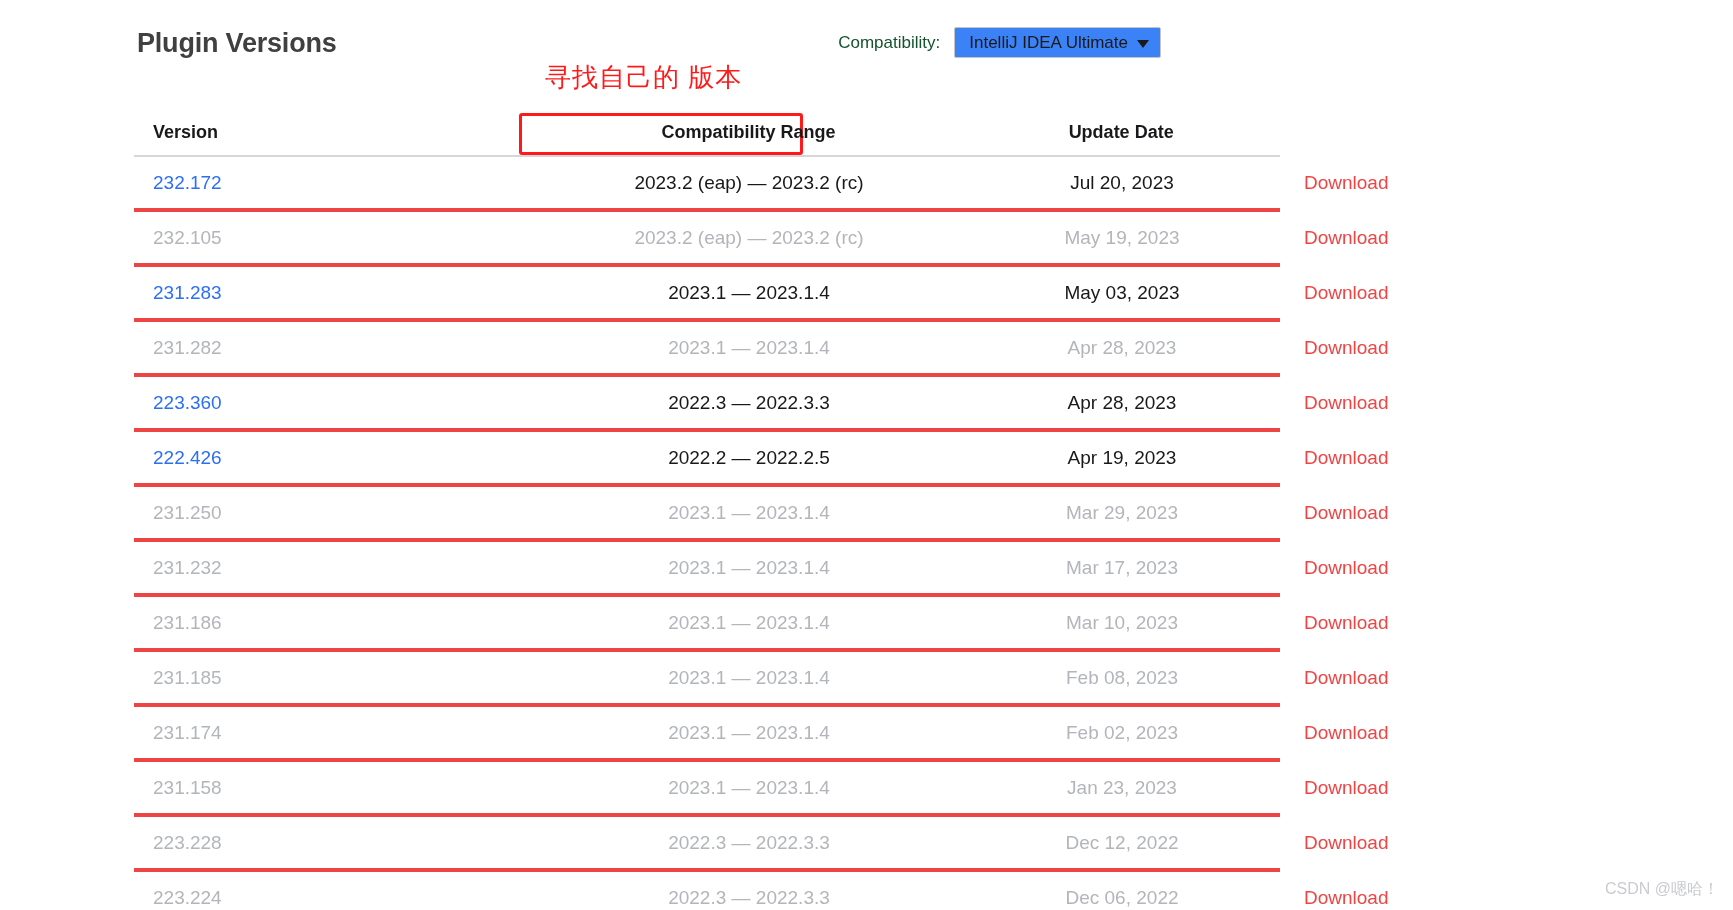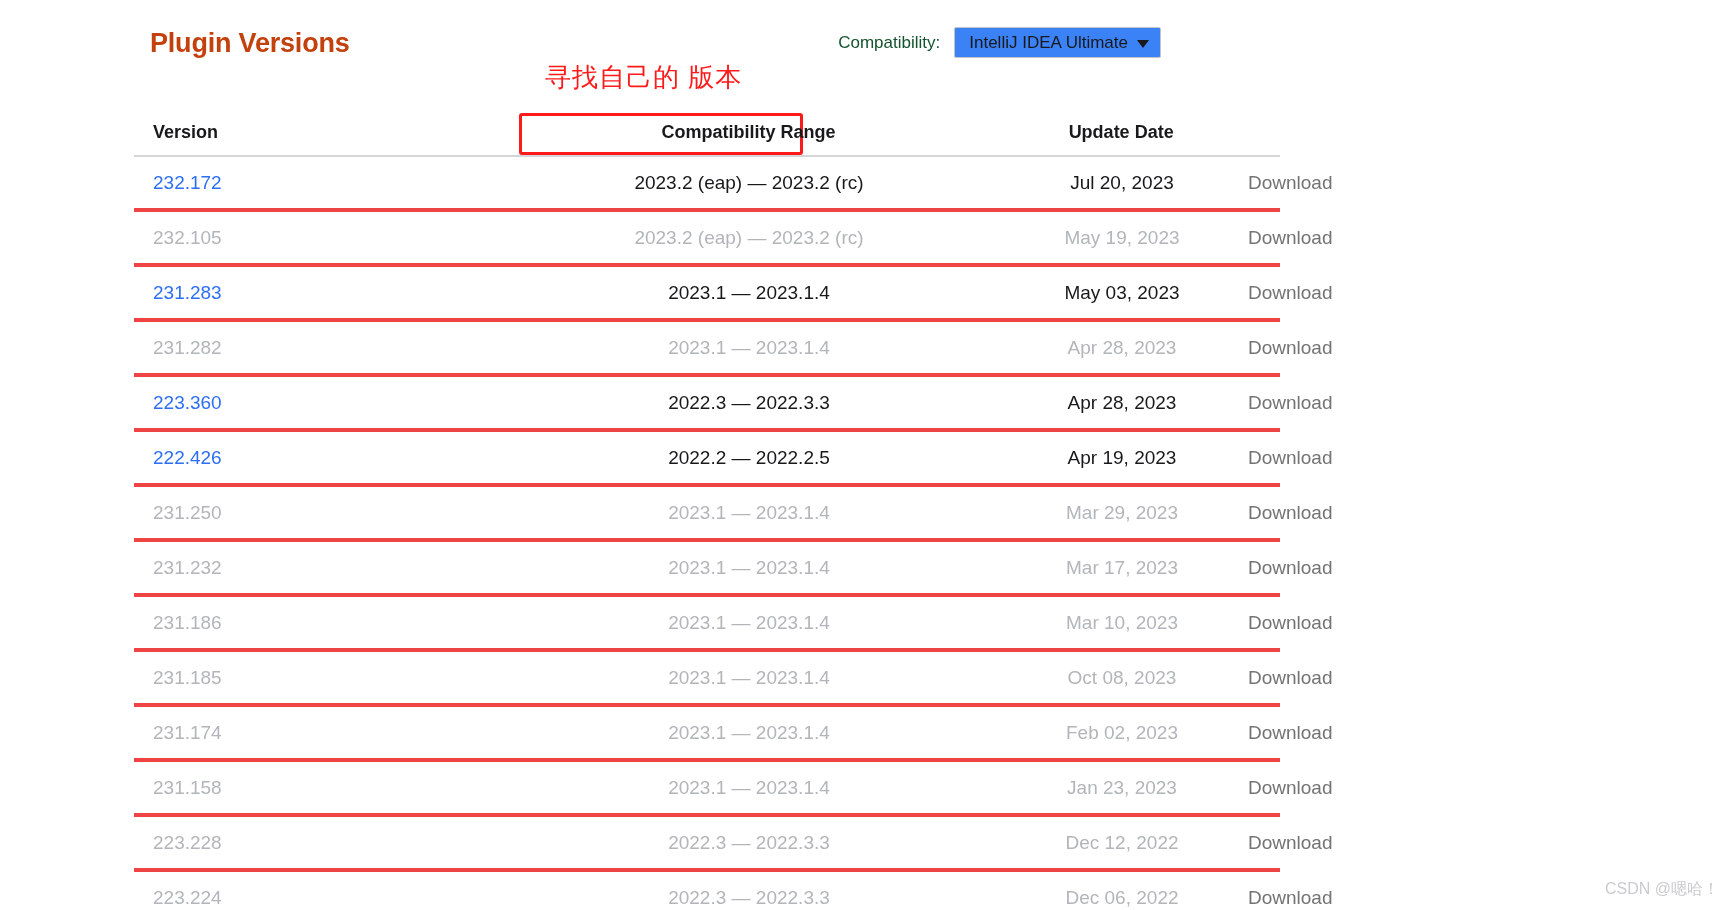--- a/index.html
+++ b/index.html
@@ -19,24 +19,24 @@
 
   
   .page-head {
     position: absolute;
     left: 0; top: 0;
     width: 1733px;
     height: 78px;
   }
   .page-title {
     position: absolute;
-    left: 150px; top: 28px;
+    left: 137px; top: 28px;
     font-size: 27px;
     font-weight: bold;
-    color: #c2410c;
+    color: #404040;
     letter-spacing: -0.2px;
     white-space: nowrap;
   }
   .compat-wrap {
     position: absolute;
     right: 572px; top: 27px;
     display: flex;
     align-items: center;
     gap: 14px;
     white-space: nowrap;
@@ -128,23 +128,23 @@
     color: #2c6ff5;
     text-decoration: none;
     cursor: pointer;
     white-space: nowrap;
   }
   .dimmed .cell-text { color: #b2b5ba; }
   .dimmed .ver-link  { color: #b2b5ba; cursor: default; }
 
   .dl-link {
     position: absolute;
-    left: 1114px;
+    left: 1170px;
     font-size: 19px;
-    color: #737373;
+    color: #ef4444;
     text-decoration: none;
     cursor: pointer;
     white-space: nowrap;
     text-align: right;
   }
 
   
   .watermark {
     position: absolute;
     right: 14px; bottom: 10px;
@@ -231,21 +231,21 @@
         </div>
         <div class="vrow dimmed">
           <div class="c-version"><a class="ver-link">231.186</a></div>
           <div class="c-range"><span class="cell-text">2023.1 — 2023.1.4</span></div>
           <div class="c-date"><span class="cell-text">Mar 10, 2023</span></div>
           <a class="dl-link">Download</a>
         </div>
         <div class="vrow dimmed">
           <div class="c-version"><a class="ver-link">231.185</a></div>
           <div class="c-range"><span class="cell-text">2023.1 — 2023.1.4</span></div>
-          <div class="c-date"><span class="cell-text">Oct 08, 2023</span></div>
+          <div class="c-date"><span class="cell-text">Feb 08, 2023</span></div>
           <a class="dl-link">Download</a>
         </div>
         <div class="vrow dimmed">
           <div class="c-version"><a class="ver-link">231.174</a></div>
           <div class="c-range"><span class="cell-text">2023.1 — 2023.1.4</span></div>
           <div class="c-date"><span class="cell-text">Feb 02, 2023</span></div>
           <a class="dl-link">Download</a>
         </div>
         <div class="vrow dimmed">
           <div class="c-version"><a class="ver-link">231.158</a></div>

